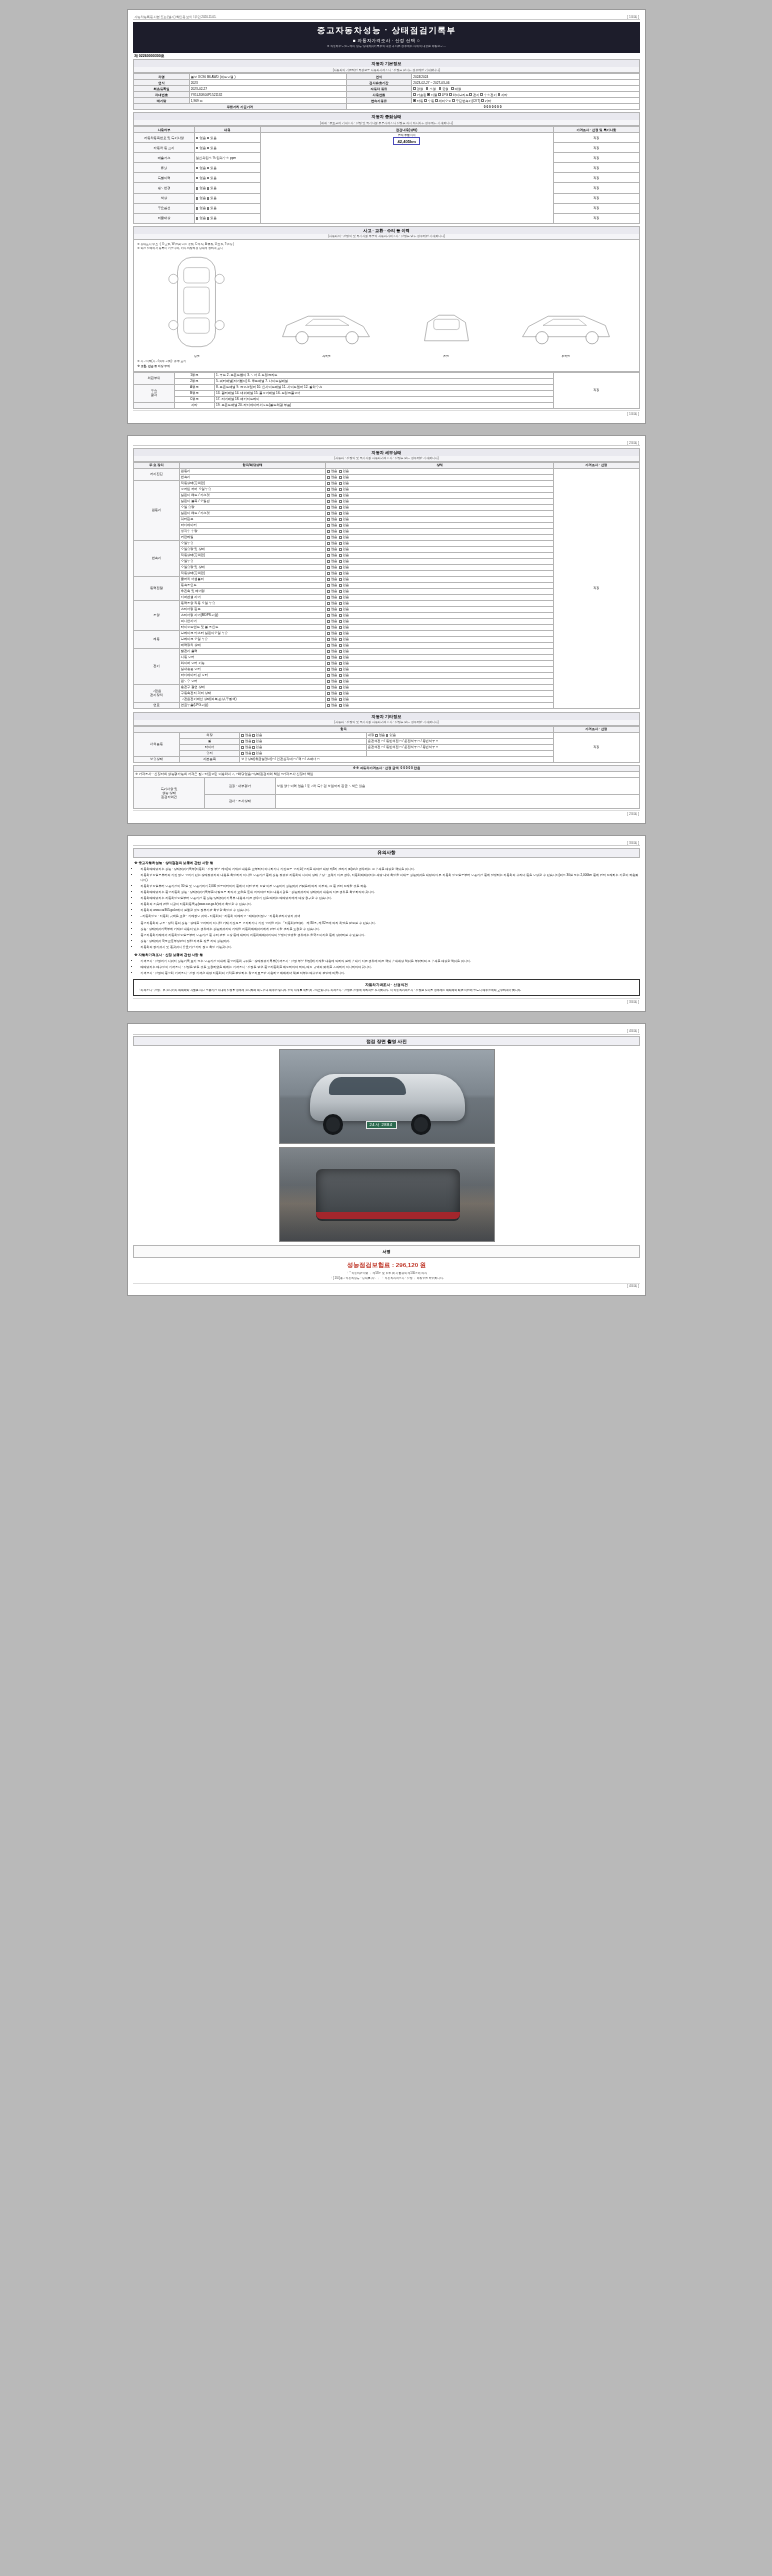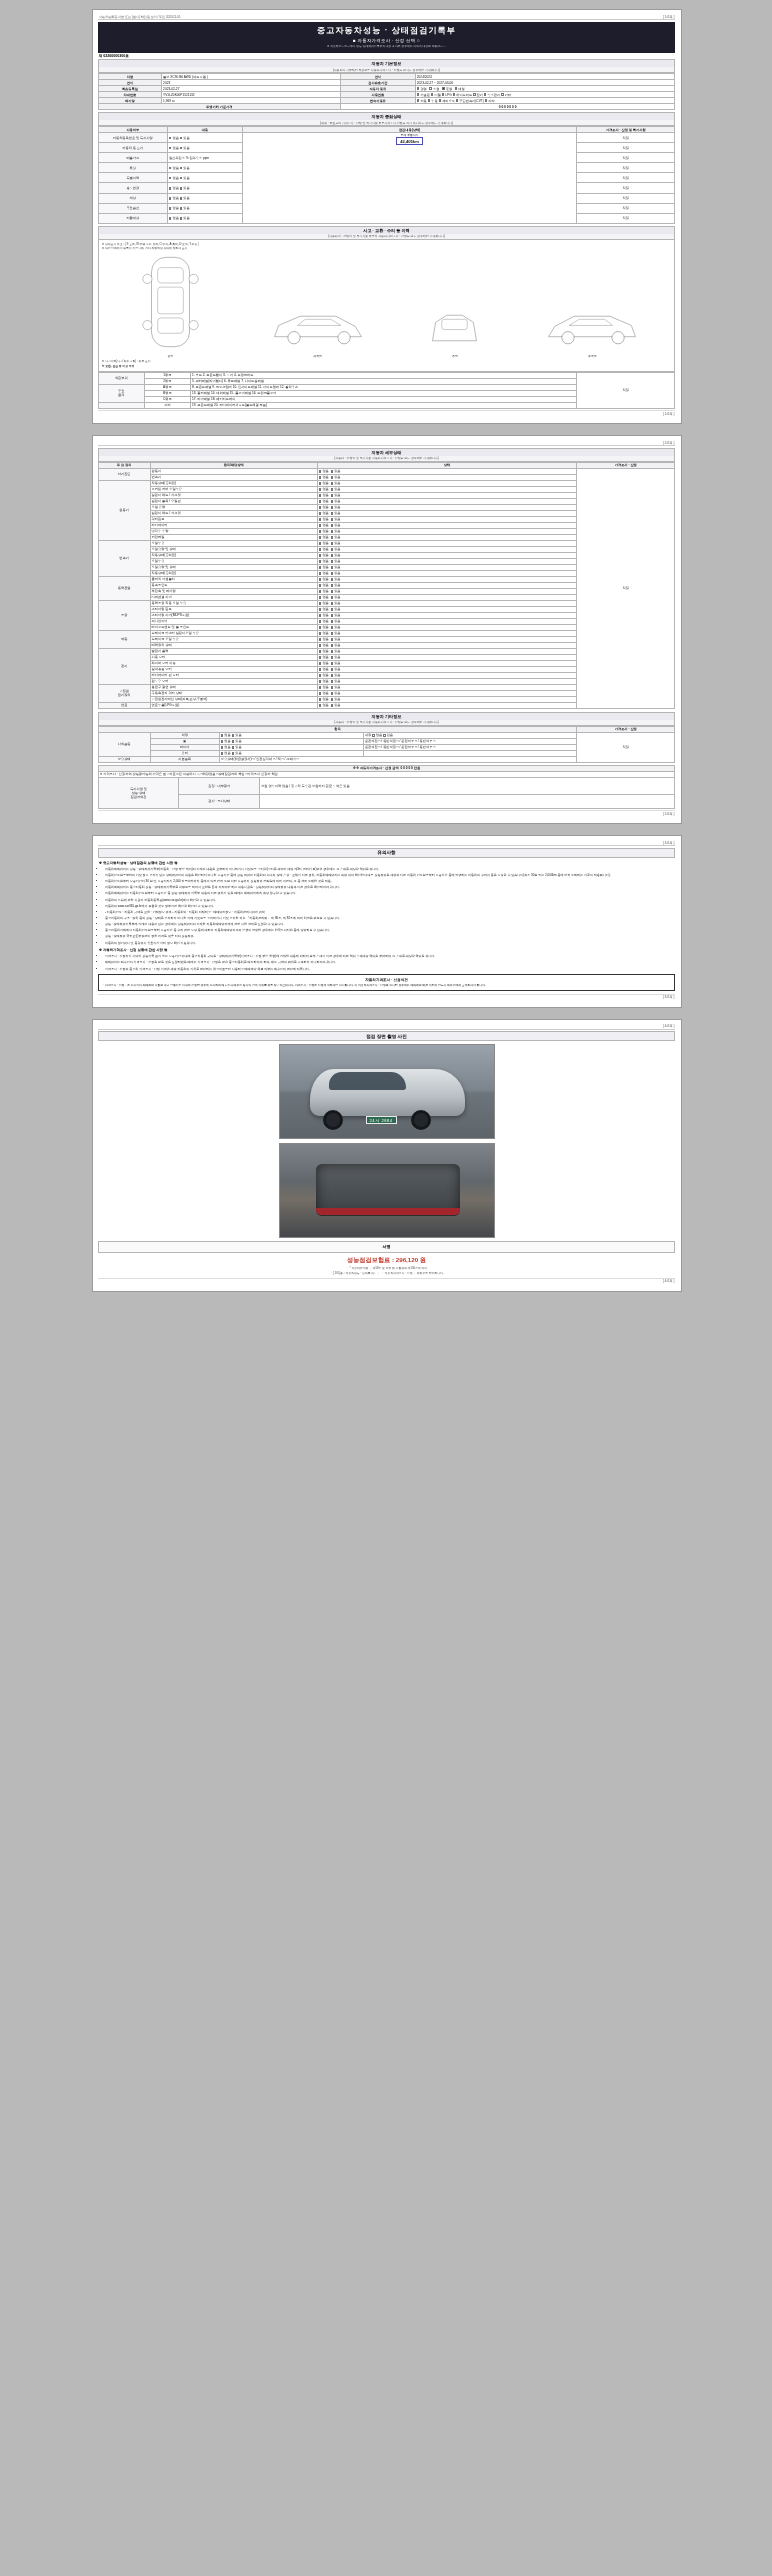--- a/index.html
+++ b/index.html
@@ -7,21 +7,21 @@
   body {
     font-family: "Liberation Sans", "DejaVu Sans", sans-serif;
     width:773px;
     -webkit-font-smoothing: antialiased;
   }
   .page {
     width:773px;
     padding:9.3px 0 20.6px 0;
   }
   .sheet {
-    width:590px;
+    width:519px;
     margin:0 auto 11.3px auto;
     background:#fff;
     border:0.5px solid #999;
     padding:4.1px 5.2px 5.2px 5.2px;
   }
   .tinybar {
     font-size:3.3px; color:#666; display:flex; justify-content:space-between;
     border-bottom:0.5px solid #ccc; padding:0.5px 1px; margin-bottom:1.5px;
   }
   .tinybar .l { letter-spacing:-0.2px; }

